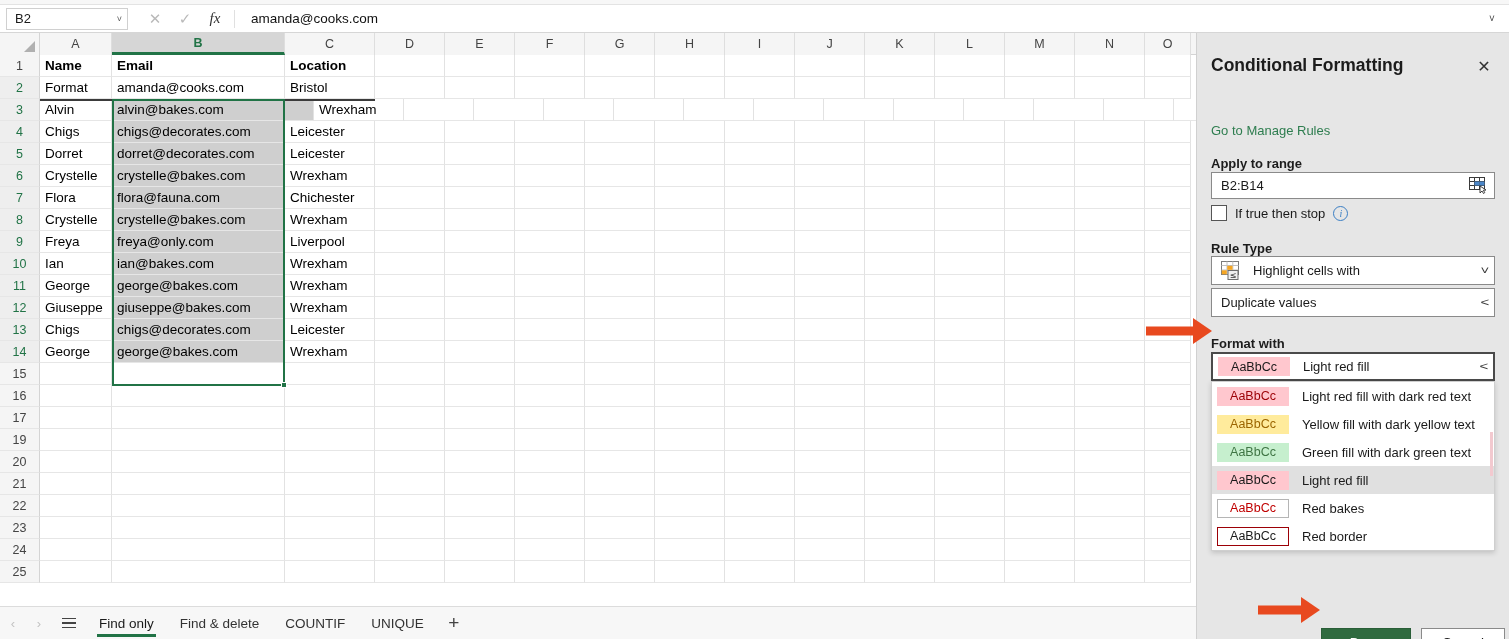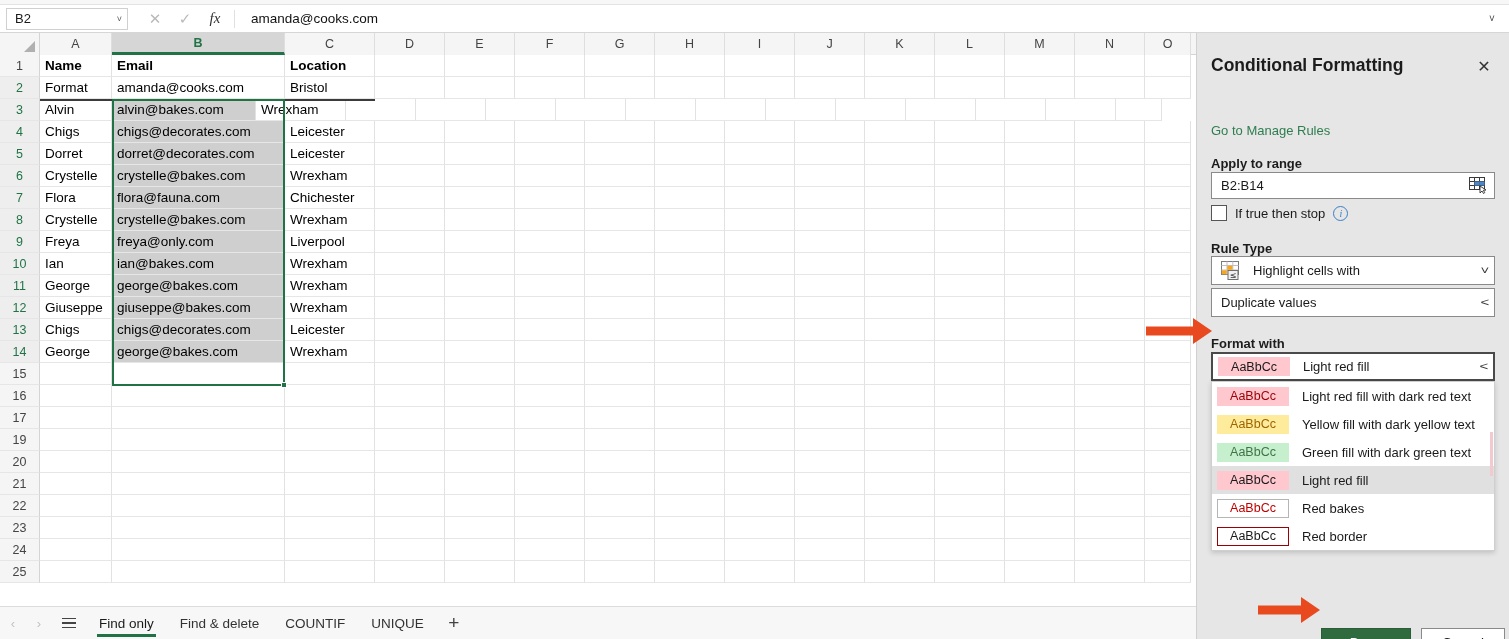--- a/index.html
+++ b/index.html
@@ -318,21 +318,21 @@
           <div class="cell" style="width: 70px;"></div>
           <div class="cell" style="width: 70px;"></div>
           <div class="cell" style="width: 70px;"></div>
           <div class="cell" style="width: 70px;"></div>
           <div class="cell" style="width: 70px;"></div>
           <div class="cell" style="width: 46px;"></div>
         </div>
         <div class="grid-row">
           <div class="row-head sel">3</div>
           <div class="cell" style="width: 72px;">Alvin</div>
-          <div class="cell shaded" style="width: 144px;">alvin@bakes.com</div>
+          <div class="cell shaded" style="width: 202px;">alvin@bakes.com</div>
           <div class="cell" style="width: 90px;">Wrexham</div>
           <div class="cell" style="width: 70px;"></div>
           <div class="cell" style="width: 70px;"></div>
           <div class="cell" style="width: 70px;"></div>
           <div class="cell" style="width: 70px;"></div>
           <div class="cell" style="width: 70px;"></div>
           <div class="cell" style="width: 70px;"></div>
           <div class="cell" style="width: 70px;"></div>
           <div class="cell" style="width: 70px;"></div>
           <div class="cell" style="width: 70px;"></div>

